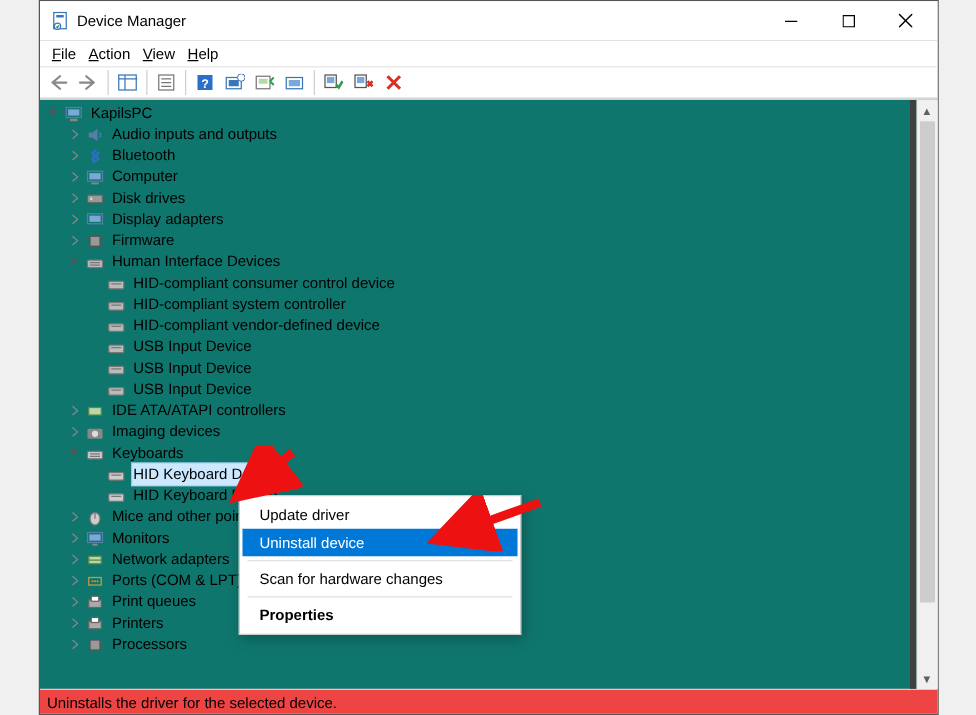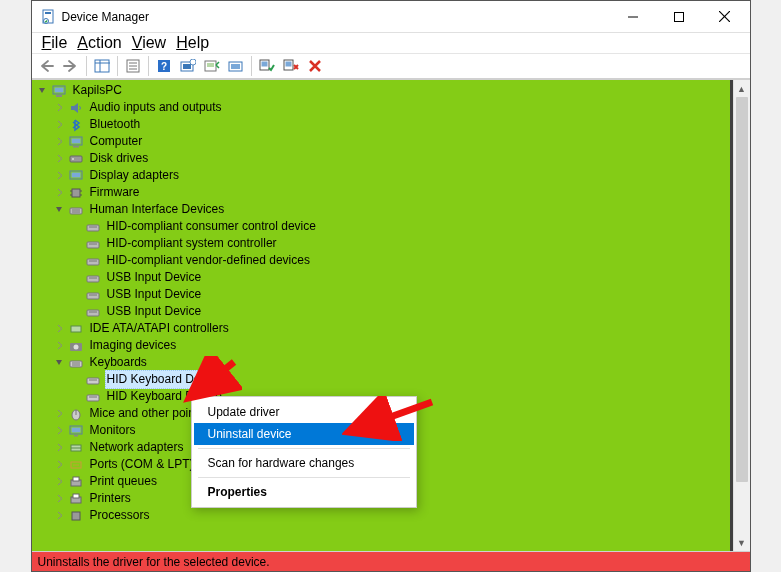--- a/index.html
+++ b/index.html
@@ -45,21 +45,21 @@
     color: #000;
   }
   .win-btn.close { font-size: 13px; }
   .menubar {
     height: 20px;
     display: flex;
     align-items: center;
     gap: 2px;
     padding: 0 6px;
     background: #fff;
-    font-size: 16px;
+    font-size: 12px;
   }
   .menubar span { padding: 1px 4px; }
   .menubar span u { text-decoration: underline; }
   .toolbar {
     height: 26px;
     display: flex;
     align-items: center;
     gap: 2px;
     padding: 2px 4px;
     background: #fff;
@@ -78,24 +78,24 @@
   }
   .content {
     flex: 1;
     display: flex;
     min-height: 0;
     border-top: 1px solid #d0d0d0;
     position: relative;
   }
   .tree-pane {
     flex: 1;
-    background: #84cc16;
+    background: #0f766e;
     overflow: hidden;
     position: relative;
-    border-right: 3px solid #404040;
+    border-right: 5px solid #404040;
   }
   .tree {
     padding: 2px 0 0 4px;
     font-size: 12px;
     line-height: 17px;
     color: #000;
   }
   .row {
     display: flex;
     align-items: center;
@@ -460,21 +460,21 @@
           </div>
         <div class="row">
             <span class="ind2"></span>
             <span class="spacer"></span>
             <span class="icon">
               <svg width="14" height="14">
                 <rect x="1" y="5" width="12" height="6" rx="1" fill="#bbb" stroke="#777"></rect>
                 <line x1="3" y1="7" x2="11" y2="7" stroke="#777"></line>
               </svg>
             </span>
-            <span class="label">HID-compliant vendor-defined devices</span>
+            <span class="label">HID-compliant vendor-defined device</span>
           </div>
         <div class="row">
             <span class="ind2"></span>
             <span class="spacer"></span>
             <span class="icon">
               <svg width="14" height="14">
                 <rect x="1" y="5" width="12" height="6" rx="1" fill="#bbb" stroke="#777"></rect>
                 <line x1="3" y1="7" x2="11" y2="7" stroke="#777"></line>
               </svg>
             </span>

